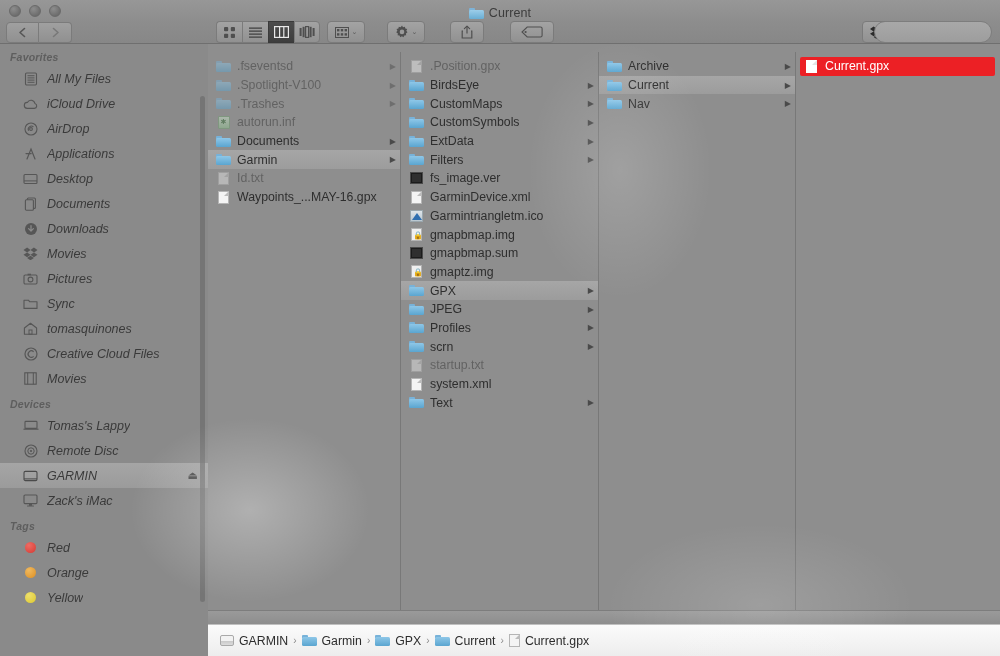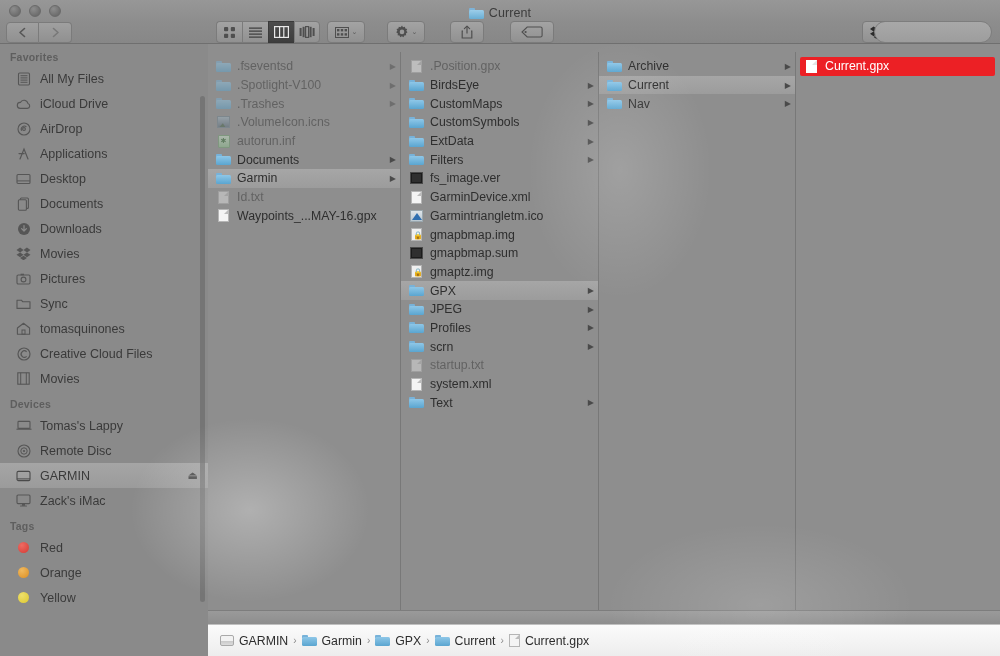--- a/index.html
+++ b/index.html
@@ -85,28 +85,29 @@
     position: absolute; right: 8px; top: 21px; width: 118px; height: 22px;
     background: linear-gradient(to bottom,#a8a8a8,#9d9d9d);
     border: 1px solid #7d7d7d; border-radius: 11px;
   }
 
   
   #sidebar {
     position: absolute; left: 0; top: 44px; width: 208px; height: 612px;
     background: #8a8a8a;
     overflow: hidden;
+    font-style: italic;
   }
   .sb-head {
     font-size: 10.5px; color: #5e5e5e; font-weight: bold;
     padding: 7px 0 3px 10px; letter-spacing: .2px;
   }
   .sb-item {
     height: 25px; display: flex; align-items: center; gap: 8px;
-    padding-left: 15px; font-size: 12.5px; color: #3a3a3a;
+    padding-left: 22px; font-size: 12.5px; color: #3a3a3a;
     position: relative;
   }
   .sb-item.sel {
     background: linear-gradient(to bottom,#a5a5a5,#9b9b9b);
   }
   .sb-ico { width: 17px; height: 15px; display: flex; align-items: center; justify-content: center; flex: 0 0 17px; }
   .sb-label { white-space: nowrap; overflow: hidden; text-overflow: ellipsis; }
   .eject { position: absolute; right: 10px; top: 6px; color: #4a4a4a; font-size: 11px; }
   .dot { width: 11px; height: 11px; border-radius: 50%; display: block; }
   #sb-scroll {
@@ -551,26 +552,20 @@
       </div>
       <div class="row dim">
         <span class="ficon">
             <span class="folder"></span>
           </span>
         <span class="rname">.Trashes</span>
         <span class="arrow">▶</span>
       </div>
       <div class="row dim">
         <span class="ficon">
-            <span class="photo"></span>
-          </span>
-        <span class="rname">.VolumeIcon.icns</span>
-      </div>
-      <div class="row dim">
-        <span class="ficon">
             <span class="grn"></span>
           </span>
         <span class="rname">autorun.inf</span>
       </div>
       <div class="row">
         <span class="ficon">
             <span class="folder"></span>
           </span>
         <span class="rname">Documents</span>
         <span class="arrow">▶</span>

